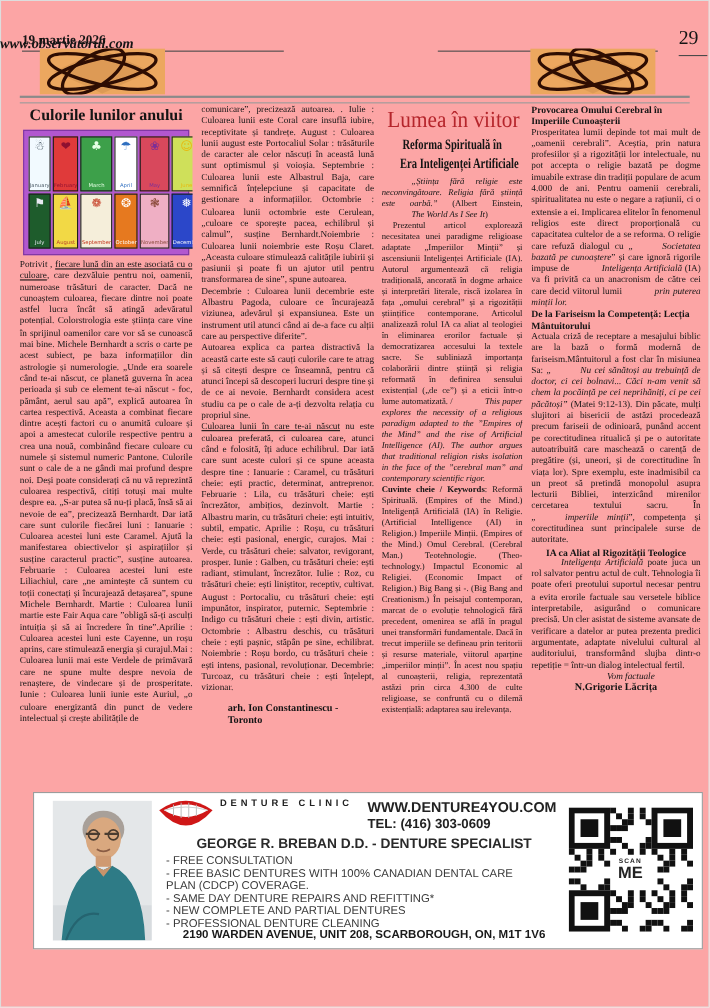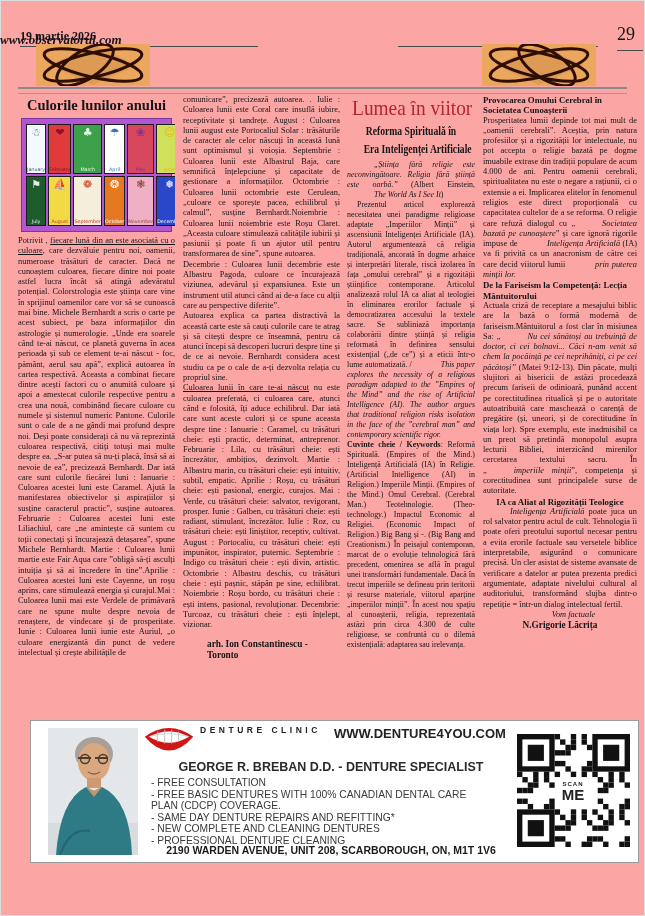--- a/index.html
+++ b/index.html
@@ -171,21 +171,21 @@
   <div class="col c3">
     <div class="sec-title">Lumea în viitor</div>
     <div class="art-title3">Reforma Spirituală în</div>
     <div class="art-title3">Era Inteligenței Artificiale</div>
     <div style="margin-top:4px;"><span class="it">„Știința fără religie este neconvingătoare. Religia fără știință este oarbă.” </span><span>(Albert Einstein, </span><span class="it">The World As I See It</span><span>)</span></div>
     <div class="indent"><span>Prezentul  articol explorează necesitatea unei paradigme religioase adaptate „Imperiilor Minții” și ascensiunii Inteligenței Artificiale (IA). Autorul argumentează că religia tradițională, ancorată în dogme arhaice și interpretări literale, riscă izolarea în fața „omului cerebral” și a rigozității științifice contemporane. Articolul analizează rolul IA ca aliat al teologiei în eliminarea erorilor factuale și democratizarea accesului la textele sacre. Se subliniază importanța colaborării dintre știință și religia reformată în definirea sensului existențial („de ce”) și a eticii într-o lume automatizată. / </span><span class="it">This paper explores the necessity of a religious paradigm adapted to the ”Empires of the Mind” and the rise of Artificial Intelligence (AI). The author argues that traditional religion risks isolation in the face of the ”cerebral man” and contemporary scientific rigor.</span></div>
     <div><span class="b">Cuvinte cheie / Keywords</span><span>: Reformă Spirituală. (Empires of the Mind.) Inteligență Artificială (IA) în Religie. (Artificial Intelligence (AI) in Religion.) Imperiile Minții. (Empires of the Mind.) Omul Cerebral. (Cerebral Man.) Teotehnologie. (Theo-technology.) Impactul Economic al Religiei. (Economic Impact of Religion.) Big Bang și -. (Big Bang and Creationism.) În peisajul contemporan, marcat de o evoluție tehnologică fără precedent, omenirea se află în pragul unei transformări fundamentale. Dacă în trecut imperiile se defineau prin teritorii și resurse materiale, viitorul aparține „imperiilor minții”. În acest nou spațiu al cunoașterii, religia, reprezentată astăzi prin circa 4.300 de culte religioase, se confruntă cu o dilemă existențială: adaptarea sau irelevanța.</span></div>
   </div>
 
   <div class="col c4">
-    <div class="h4a">Provocarea Omului Cerebral în Societatea Cunoașterii</div>
+    <div class="h4a">Provocarea Omului Cerebral în Imperiile Cunoașterii</div>
     <div><span>Prosperitatea lumii depinde tot mai mult de „oamenii cerebrali”. Aceștia, prin natura profesiilor și a rigozității lor intelectuale, nu pot accepta o religie bazată pe dogme imuabile extrase din tradiții populare de acum 4.000 de ani. Pentru oamenii cerebrali, spiritualitatea nu este o negare a rațiunii, ci o extensie a ei. Implicarea elitelor în fenomenul religios este direct proporțională cu capacitatea cultelor de a se reforma. O religie care refuză dialogul cu „</span><span class="it">Societatea bazată pe cunoaștere</span><span>” și care ignoră rigorile impuse de </span><span class="it">Inteligența Artificială</span><span> (IA) va fi privită ca un anacronism de către cei care decid viitorul lumii </span><span class="it">prin puterea minții lor.</span></div>
     <div class="h4a">De la Fariseism la Competență: Lecția Mântuitorului</div>
     <div><span>Actuala criză de receptare a mesajului biblic are la bază o formă modernă de fariseism.Mântuitorul a fost clar în misiunea Sa: „</span><span class="it">Nu cei sănătoși au trebuință de doctor, ci cei bolnavi... Căci n-am venit să chem la pocăință pe cei neprihăniți, ci pe cei păcătoși”</span><span> (Matei 9:12-13). Din păcate, mulți slujitori ai bisericii de astăzi procedează precum fariseii de odinioară, punând accent pe corectitudinea ritualică și pe o autoritate autoatribuită care maschează o carență de pregătire (și, uneori, și de corectitudine în viața lor). Spre exemplu, este inadmisibil ca un preot să pretindă monopolul asupra lecturii Bibliei, interzicând mirenilor cercetarea textului sacru. În „</span><span class="it">imperiile minții</span><span>”, competența și corectitudinea sunt principalele surse de autoritate.</span></div>
     <div class="h4c">IA ca Aliat al Rigozității Teologice</div>
     <div><span class="it">Inteligența Artificială</span><span> poate juca un rol salvator pentru actul de cult. Tehnologia îi poate oferi preotului suportul necesar pentru a evita erorile factuale sau versetele biblice interpretabile, asigurând o comunicare precisă. Un cler asistat de sisteme avansate de verificare a datelor ar putea prezenta predici argumentate, adaptate nivelului cultural al auditoriului, transformând slujba dintr-o repetiție = într-un dialog intelectual fertil.</span></div>
     <div class="cent it">Vom factuale</div>
     <div class="cent b" style="font-size:9.3px;">N.Grigorie Lăcrița</div>
   </div>
 
   <div class="ad">
@@ -218,29 +218,30 @@
         </g>
         <path d="M7,12 Q30,5 53,12" stroke="#cccccc" stroke-width="1" fill="none"></path>
       </svg>
       <div class="logo-txt">
         <div class="logo-sub">DENTURE  CLINIC</div>
       </div>
     </div>
 
     <div class="ad-contact">
       <div class="ad-web">WWW.DENTURE4YOU.COM</div>
+      <div class="ad-tel">TEL: (416) 303-0609</div>
     </div>
 
     <div class="ad-headline">GEORGE R. BREBAN D.D. - DENTURE SPECIALIST</div>
 
     <div class="ad-bullets">
       <div>- FREE CONSULTATION</div>
       <div>- FREE BASIC DENTURES WITH 100% CANADIAN DENTAL CARE PLAN (CDCP) COVERAGE.</div>
       <div>- SAME DAY DENTURE REPAIRS AND REFITTING*</div>
-      <div>- NEW COMPLETE AND CLEANING DENTURES</div>
+      <div>- NEW COMPLETE AND PARTIAL DENTURES</div>
       <div>- PROFESSIONAL DENTURE CLEANING</div>
     </div>
 
     <div class="ad-address">2190 WARDEN AVENUE, UNIT 208, SCARBOROUGH, ON, M1T 1V6</div>
 
     <div class="ad-qr">
       <div class="qr-wrap">
         <svg id="qr" viewBox="0 0 113.4 113.4" width="113" height="113">
             <g fill="#111">
               <rect x="37.800000000000004" y="0" width="5.4" height="5.4"></rect>

